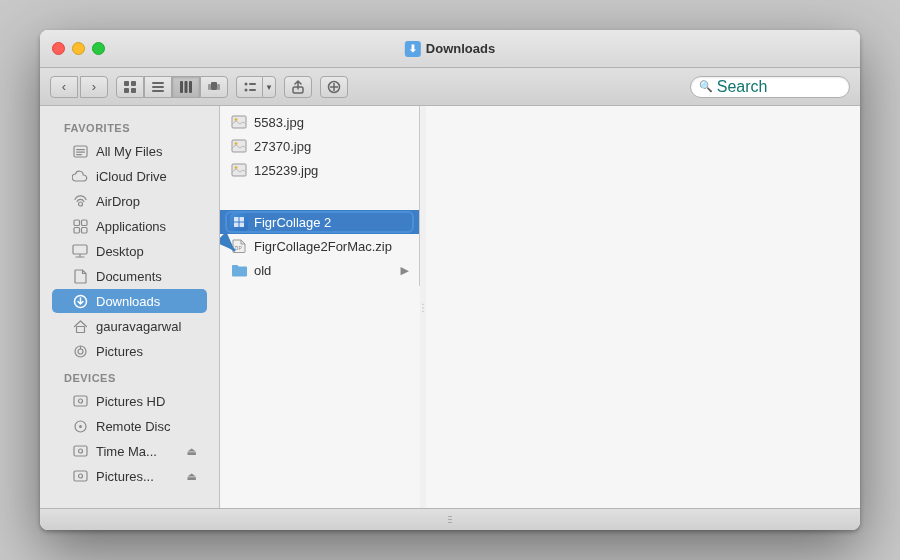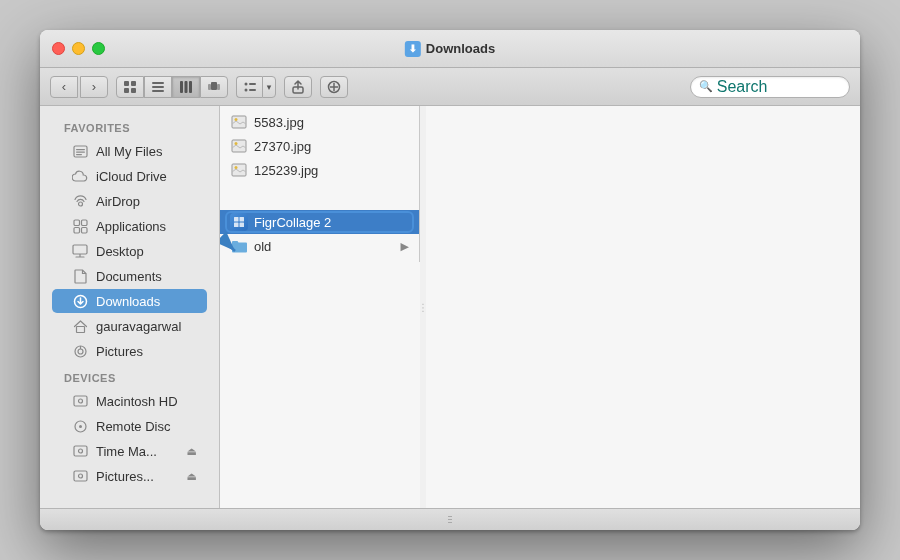--- a/index.html
+++ b/index.html
@@ -619,21 +619,21 @@
 
       <div class="sidebar-section-label">Devices</div>
 
       <div class="sidebar-item">
         <span class="sidebar-item-icon">
           <svg width="15" height="15" viewBox="0 0 15 15">
               <rect x="1" y="2" width="13" height="10" rx="1.5" stroke="#8a8a8a" stroke-width="1.2" fill="none"></rect>
               <circle cx="7.5" cy="7" r="2" stroke="#8a8a8a" stroke-width="1.2" fill="none"></circle>
             </svg>
         </span>
-        <span class="sidebar-item-label">Macintosh HD</span>
+        <span class="sidebar-item-label">Pictures HD</span>
       </div>
 
       <div class="sidebar-item">
         <span class="sidebar-item-icon">
           <svg width="15" height="15" viewBox="0 0 15 15">
               <circle cx="7.5" cy="7.5" r="5.5" stroke="#8a8a8a" stroke-width="1.2" fill="none"></circle>
               <circle cx="7.5" cy="7.5" r="1.5" fill="#8a8a8a"></circle>
             </svg>
         </span>
         <span class="sidebar-item-label">Remote Disc</span>
@@ -705,20 +705,30 @@
                   <rect x="1" y="1" width="4.5" height="4.5" rx="0.5" fill="white" opacity="0.8"></rect>
                   <rect x="6.5" y="1" width="4.5" height="4.5" rx="0.5" fill="white" opacity="0.8"></rect>
                   <rect x="1" y="6.5" width="4.5" height="4.5" rx="0.5" fill="white" opacity="0.8"></rect>
                   <rect x="6.5" y="6.5" width="4.5" height="4.5" rx="0.5" fill="white" opacity="0.8"></rect>
                 </svg>
             </span>
             <span class="file-name">FigrCollage 2</span>
 
           </div>
 
+          <div class="file-item">
+            <span class="file-icon">
+              <svg width="16" height="16" viewBox="0 0 16 16">
+                  <path d="M2 2 L10 2 L14 6 L14 14 Q14 14.5 13.5 14.5 L2.5 14.5 Q2 14.5 2 14 Z" stroke="#999" stroke-width="1" fill="#f0f0f0"></path>
+                  <path d="M10 2 L10 6 L14 6" stroke="#999" stroke-width="1" fill="none"></path>
+                  <text x="3" y="12" font-size="5" fill="#888">ZIP</text>
+                </svg>
+            </span>
+            <span class="file-name">FigrCollage2ForMac.zip</span>
+          </div>
 
           <div class="file-item">
             <span class="file-icon">
               <svg width="17" height="14" viewBox="0 0 17 14">
                   <path d="M1 3 Q1 2 2 2 L6.5 2 L7.5 3.5 L15 3.5 Q16 3.5 16 4.5 L16 12.5 Q16 13.5 15 13.5 L2 13.5 Q1 13.5 1 12.5 Z" fill="#6aadde"></path>
                 </svg>
             </span>
             <span class="file-name">old</span>
             <span class="folder-arrow">▶</span>
           </div>

